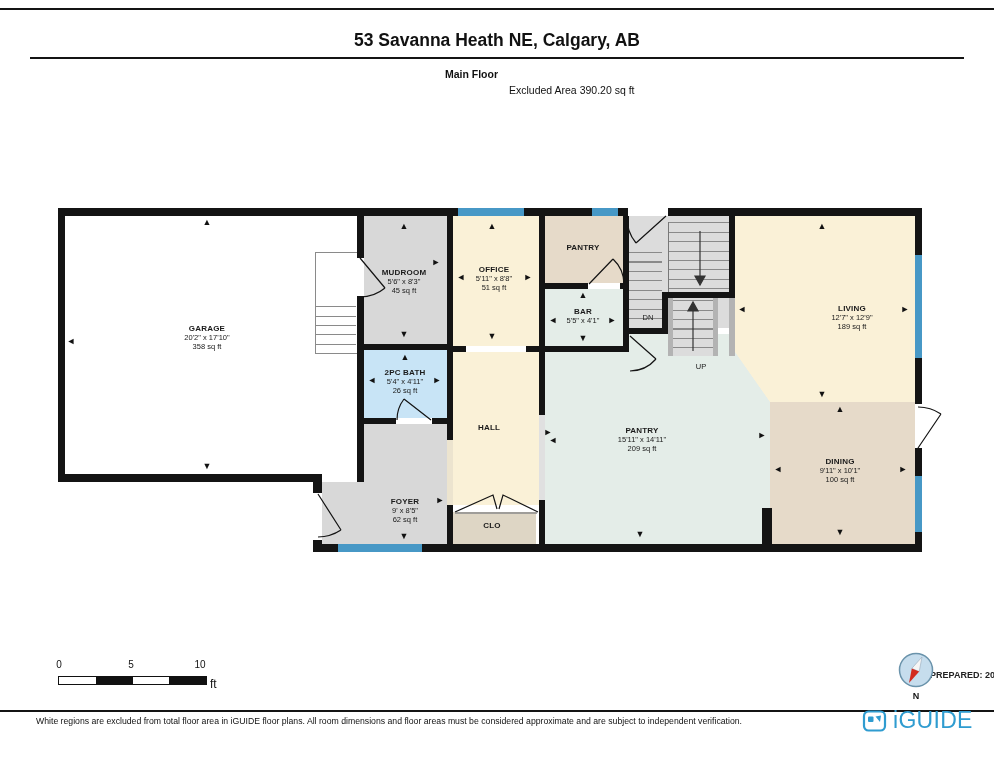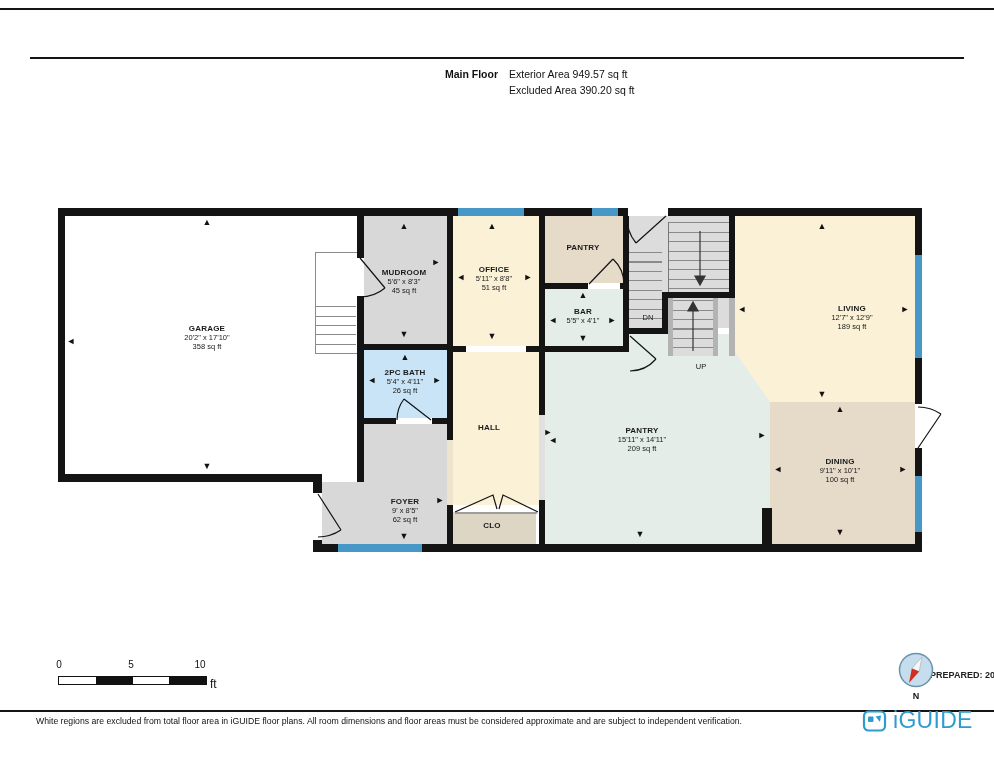--- a/index.html
+++ b/index.html
@@ -31,23 +31,23 @@
   #northlbl{position:absolute;top:691px;left:916px;transform:translateX(-50%);font-size:9px;font-weight:700;}
   #logo{position:absolute;top:707px;left:862px;display:flex;align-items:center;gap:5px;}
   #logo-text{font-size:23px;color:#2f9cd0;letter-spacing:.3px;}
 </style>
 </head>
 <body>
 
 <div id="page">
 
   <div class="rule" style="top:8px;left:0;width:100%;height:2px;"></div>
+  <div id="title">53 Savanna Heath NE, Calgary, AB</div>
   <div class="rule" style="top:57px;left:30px;width:934px;height:2px;"></div>
   <div id="floorlbl">Main Floor</div>
-  <div id="extarea">Exterior Area 949.57 sq ft</div>
   <div id="excarea">Excluded Area 390.20 sq ft</div>
 
   <div>
 
     <div class="fill" style="left:65px;top:216px;width:292px;height:258px;background:#fff;"></div>
     <div class="fill" style="left:364px;top:216px;width:83px;height:128px;background:#d8d8d8;"></div>
     <div class="fill" style="left:453px;top:216px;width:86px;height:130px;background:#faf1d7;"></div>
     <div class="fill" style="left:545px;top:216px;width:78px;height:67px;background:#e6dac9;"></div>
     <div class="fill" style="left:545px;top:289px;width:78px;height:57px;background:#e4ede8;"></div>
     <div class="fill" style="left:735px;top:216px;width:180px;height:186px;background:#faf1d7;"></div>

